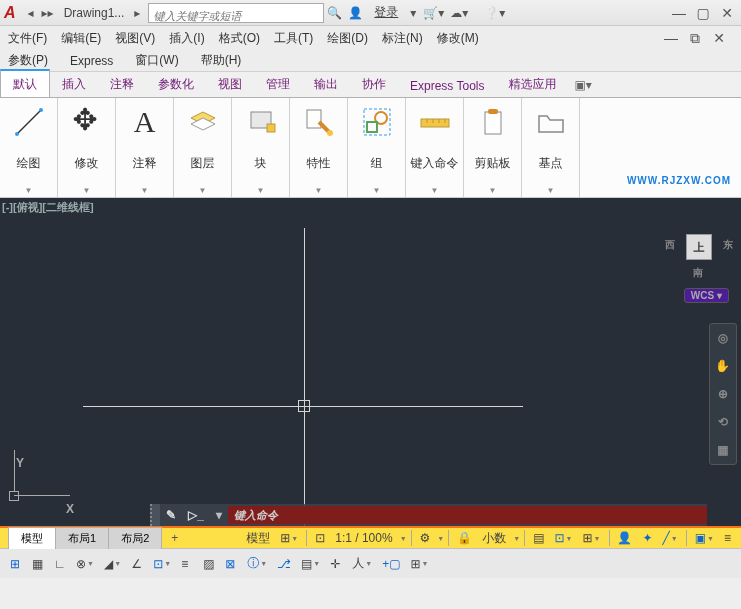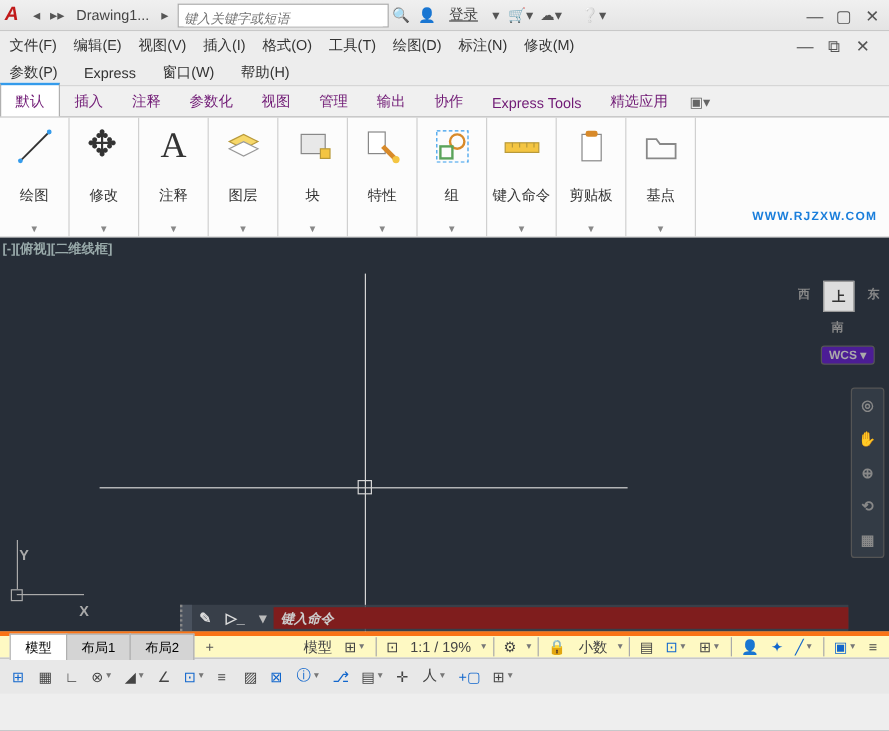--- a/index.html
+++ b/index.html
@@ -59,21 +59,21 @@
     
     .nav-bar { position: absolute; right: 4px; top: 125px; width: 28px; background: rgba(80,88,100,0.3); border: 1px solid #555; border-radius: 3px; padding: 4px 0; display:flex; flex-direction:column; align-items:center; gap:8px; }
     .nav-tool { width:20px;height:20px; color:#888; display:flex;align-items:center;justify-content:center; cursor:pointer; }
     
     .cmd-area { position:absolute; bottom:0; left:150px; right:34px; height:22px; display:flex; align-items:center; background: rgba(60,66,76,0.85); }
     .cmd-handle { width:10px; background:#4a525e; height:100%; border-left:2px dotted #888; cursor:move; }
     .cmd-btn { padding:0 6px; color:#ddd; cursor:pointer; }
     .cmd-input-wrap { flex:1; background:#7f1d1d; height:18px; display:flex; align-items:center; padding:0 6px; }
     .cmd-input-wrap span { color:#ccc; font-style:italic; font-size:11px; }
     
-    .layout-tabs { height: 22px; background: #fef9c3; display: flex; align-items: center; padding-left: 8px; gap: 0; border-top: 4px solid #f97316; }
+    .layout-tabs { height: 22px; background: #fde047; display: flex; align-items: center; padding-left: 8px; gap: 0; border-top: 2px solid #f97316; }
     .ltab { padding: 3px 12px; background: #d4d4d4; border: 1px solid #b0b0b0; border-bottom:none; cursor:pointer; font-size:11px; margin-right:-1px; }
     .ltab.active { background: #fff; }
     .ltab-plus { padding: 3px 10px; color:#555; cursor:pointer; }
     
     .layout-mid { margin-left: auto; display:flex; align-items:center; gap:2px; padding-right:6px; }
     .sb-btn { padding: 2px 4px; color:#444; cursor:pointer; font-size:12px; display:inline-flex; align-items:center;}
     .sb-sep { width:1px; height:16px; background:#aaa; margin:0 2px; }
     .drop-tri { font-size:7px; color:#777; margin-left:1px; }
     
     .status-bar { height: 30px; background: #e8e8e8; display: flex; align-items: center; padding: 0 6px; gap: 2px; border-top:1px solid #c0c0c0; }
@@ -291,21 +291,21 @@
   <div class="ltab active">模型</div>
   <div class="ltab">布局1</div>
   <div class="ltab">布局2</div>
   <div class="ltab-plus">+</div>
 
   <div class="layout-mid">
     <span class="sb-btn">模型</span>
     <span class="sb-btn">⊞<span class="drop-tri">▼</span></span>
     <span class="sb-sep"></span>
     <span class="sb-btn">⊡</span>
-    <span class="sb-btn">1:1 / 19%</span>
+    <span class="sb-btn">1:1 / 100%</span>
     <span class="drop-tri">▼</span>
     <span class="sb-sep"></span>
     <span class="sb-btn">⚙</span>
     <span class="drop-tri">▼</span>
     <span class="sb-sep"></span>
     <span class="sb-btn">🔒</span>
     <span class="sb-btn">小数</span>
     <span class="drop-tri">▼</span>
     <span class="sb-sep"></span>
     <span class="sb-btn">▤</span>

